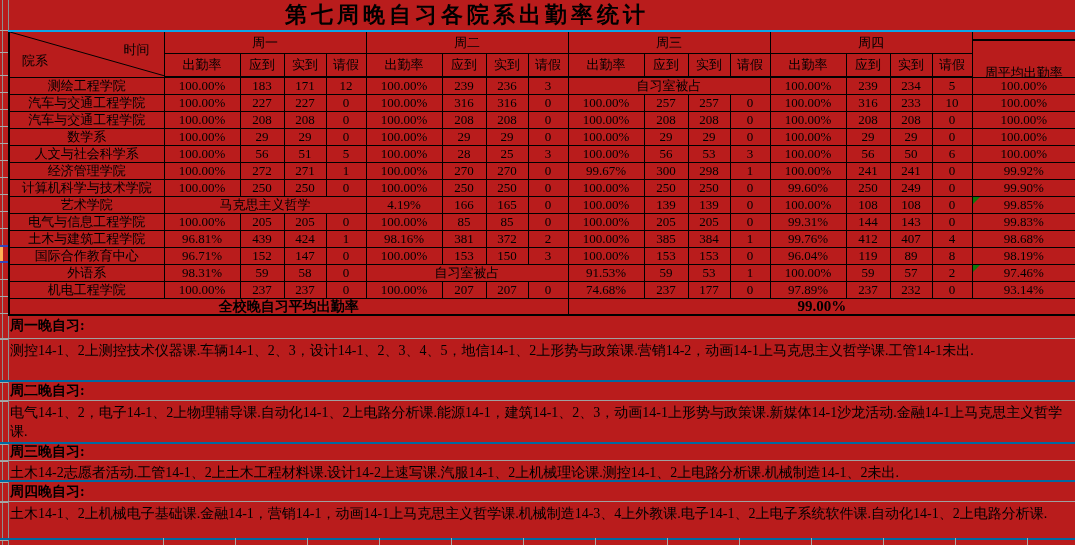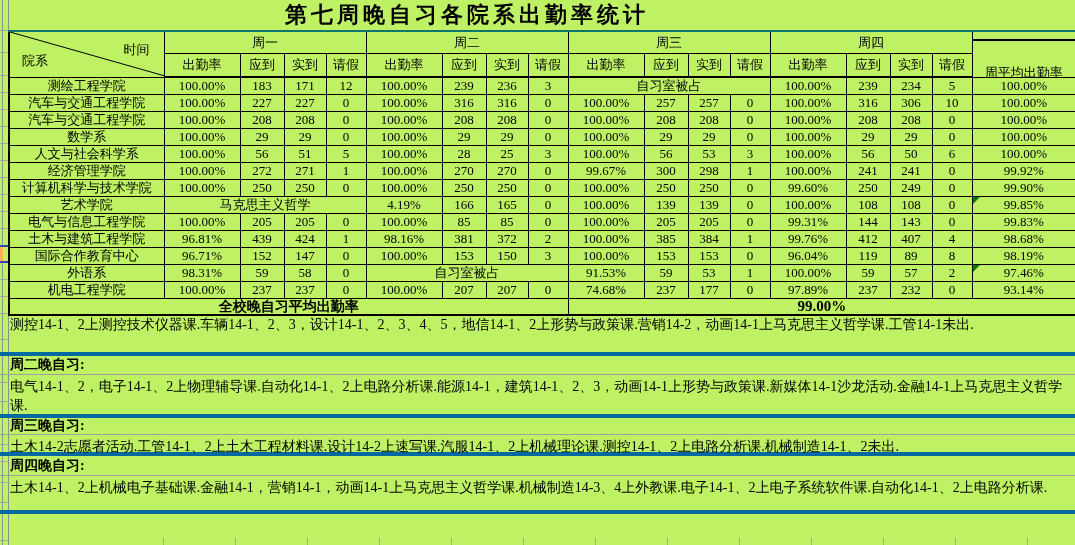--- a/index.html
+++ b/index.html
@@ -1,36 +1,36 @@
 <!DOCTYPE html>
 <html><head>
 <meta charset="utf-8">
 <style>
   html,body { margin:0; padding:0; background:#fff; }
   .sheet {
-    position:relative; width:1075px; height:545px; background:#bef264;
+    position:relative; width:1075px; height:545px; background:#b91c1c;
     font-family:"Liberation Serif","DejaVu Serif",serif; color:#000; overflow:hidden;
   }
   
   .strip-vline { position:absolute; top:0; bottom:0; width:1px; background:#8f8f8f; }
   .strip-line  { position:absolute; left:0; width:8px; height:1px; background:#a8a8a8; }
   .sel-indicator { position:absolute; left:0; width:8px; box-sizing:border-box;
     border-top:2px solid #3344bb; border-bottom:2px solid #3344bb; }
   .sel-indicator .orange-bar { position:absolute; left:0; top:0; bottom:0; width:3px; background:#ffb054; }
 
   .title-row { position:absolute; left:8px; top:0; width:918px; height:30px;
     display:flex; align-items:center; justify-content:center; }
   .title-row .ttl { font-size:22px; font-weight:bold; letter-spacing:4px; white-space:nowrap; }
 
   table.att { position:absolute; left:8px; top:30px; width:1067px;
     border-collapse:collapse; table-layout:fixed;
     border-left:2px solid #000; border-right:2px solid #000; border-bottom:2px solid #000; }
   table.att th, table.att td { border:1px solid #000; padding:0; text-align:center;
     white-space:nowrap; overflow:hidden; font-weight:normal; }
-  tr.dayhead th { height:21px; font-size:13px; border-top:2px solid #0f766e; }
+  tr.dayhead th { height:21px; font-size:13px; border-top:2px solid #0ea5e9; }
   tr.subhead th { height:22px; font-size:13px; border-bottom:2px solid #000; }
   th.corner { position:relative; border-top:2px solid #000;margin-top:12px; }
   th.corner svg { position:absolute; left:0; top:0; }
   th.corner .c-row { position:absolute; left:12px; bottom:7px; font-size:13px; }
   th.corner .c-col { position:absolute; right:14px; top:9px; font-size:13px; }
   th.avgcol { font-size:14px; font-weight:bold; border-top:none; position:relative; border-bottom:2px solid #000; }
   th.avgcol .shifted-top { position:absolute; top:7px; left:-2px; right:-2px; height:0; border-top:2px solid #000; }
   th.avgcol .avlabel { position:relative; top:19px; }
   tbody.data td { height:16px; font-size:13px; line-height:16px; }
   td.dept { font-size:13px; }
@@ -39,21 +39,21 @@
     border-top:7px solid #0b7a0b; border-right:7px solid transparent; }
   td.merged { font-size:13px; }
   tr.summary td { height:15px; font-size:14px; line-height:15px; }
   tr.summary td.slabel { font-weight:bold; }
   tr.summary td.sval { font-weight:bold; font-size:15px;border-radius:8px; }
 
   .notes { position:absolute; left:0; top:313px; width:1075px; }
   .note-label { box-sizing:border-box; border-bottom:1px solid #a0a0a0;
     display:flex; align-items:center; padding-left:10px;
     font-weight:bold; font-size:14px; }
-  .note-text { box-sizing:border-box; border-bottom:4px solid #0369a1;
+  .note-text { box-sizing:border-box; border-bottom:2px solid #0369a1;
     padding:2px 4px 0 10px; font-size:14px; line-height:19px;
     word-break:break-all; }
   .tick { position:absolute; top:538px; width:1px; height:7px; background:#a8a8a8; }
 </style>
 </head>
 <body>
 
 <div class="sheet">
 
   <div id="strip">
@@ -178,21 +178,21 @@
           <td class="rate">100.00%</td>
           <td class="num">316</td>
           <td class="num">316</td>
           <td class="num">0</td>
           <td class="rate">100.00%</td>
           <td class="num">257</td>
           <td class="num">257</td>
           <td class="num">0</td>
           <td class="rate">100.00%</td>
           <td class="num">316</td>
-          <td class="num">306</td>
+          <td class="num">233</td>
           <td class="num">10</td>
           <td class="avg">100.00%</td>
         </tr>
         <tr>
           <td class="dept">汽车与交通工程学院</td>
           <td class="rate">100.00%</td>
           <td class="num">208</td>
           <td class="num">208</td>
           <td class="num">0</td>
           <td class="rate">100.00%</td>
@@ -406,20 +406,23 @@
       </tbody>
     <tbody>
       <tr class="summary">
         <td class="slabel" colspan="9">全校晚自习平均出勤率</td>
         <td class="sval" colspan="9">99.00%</td>
       </tr>
     </tbody>
   </table>
 
   <div class="notes">
+    <div class="note-label" style="height:26px">
+      <span>周一晚自习:</span>
+      </div>
     <div class="note-text" style="height:43px">测控14-1、2上测控技术仪器课.车辆14-1、2、3，设计14-1、2、3、4、5，地信14-1、2上形势与政策课.营销14-2，动画14-1上马克思主义哲学课.工管14-1未出.</div>
     <div class="note-label" style="height:19px">
       <span>周二晚自习:</span>
       </div>
     <div class="note-text" style="height:43px">电气14-1、2，电子14-1、2上物理辅导课.自动化14-1、2上电路分析课.能源14-1，建筑14-1、2、3，动画14-1上形势与政策课.新媒体14-1沙龙活动.金融14-1上马克思主义哲学课.</div>
     <div class="note-label" style="height:17px">
       <span>周三晚自习:</span>
       </div>
     <div class="note-text" style="height:21px">土木14-2志愿者活动.工管14-1、2上土木工程材料课.设计14-2上速写课.汽服14-1、2上机械理论课.测控14-1、2上电路分析课.机械制造14-1、2未出.</div>
     <div class="note-label" style="height:20px">

